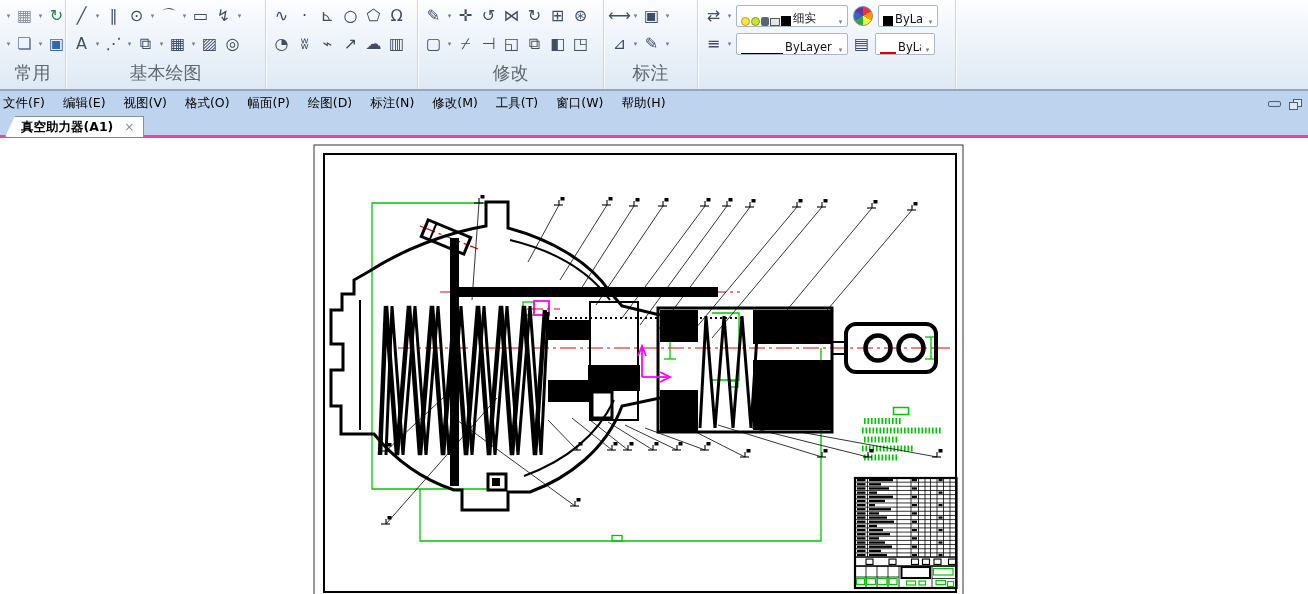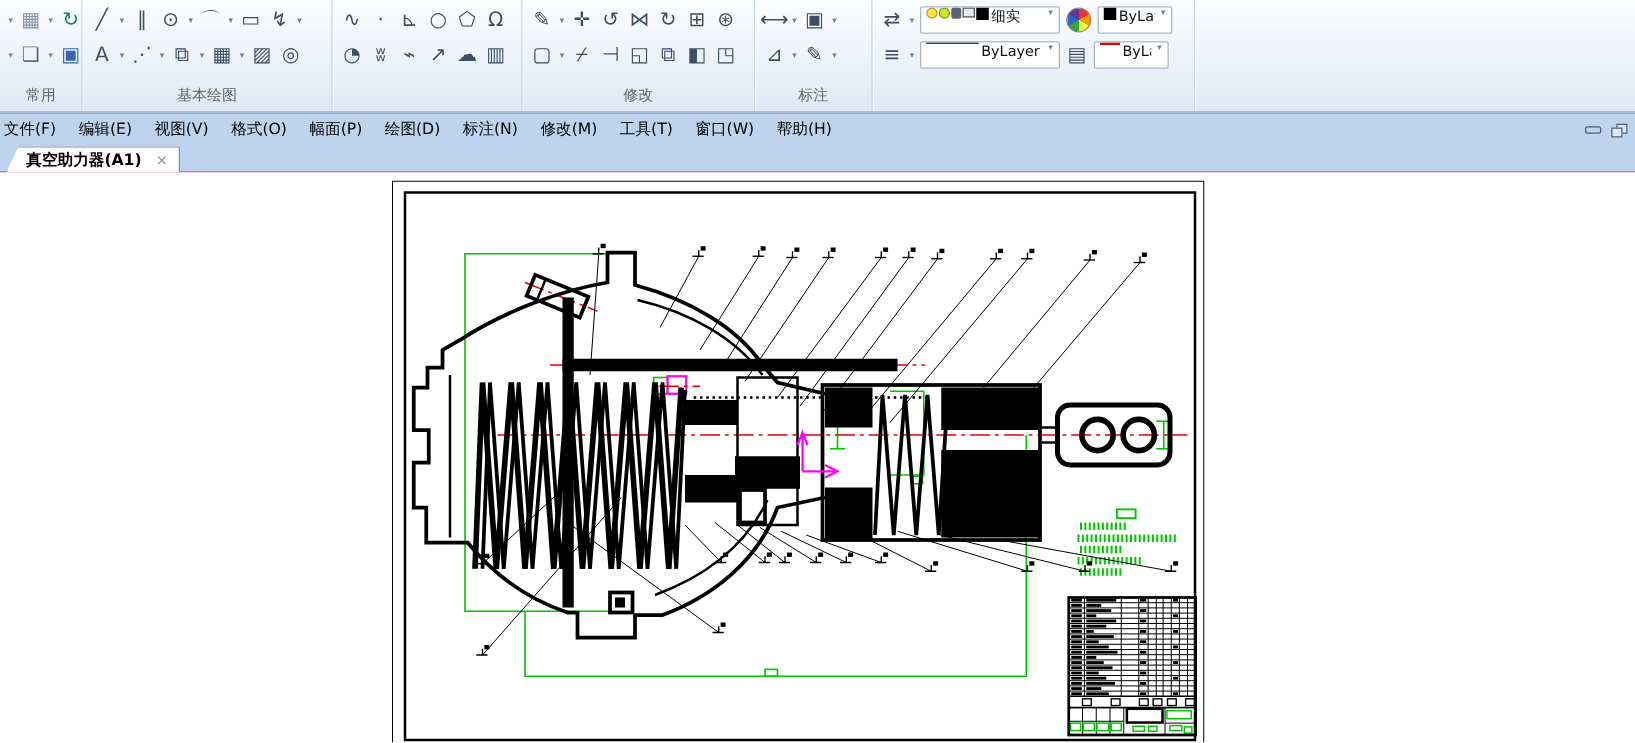--- a/index.html
+++ b/index.html
@@ -19,22 +19,22 @@
   .grp:nth-child(1){width:66px}
   .grp:nth-child(2){width:200px}
   .grp:nth-child(3){width:152px}
   .grp:nth-child(4){width:186px}
   .grp:nth-child(5){width:94px}
   .grp:nth-child(6){width:258px}
   .row{display:flex;align-items:center;height:28px}
   .icon{width:23px;height:24px;line-height:24px;text-align:center;font-size:16px;
         color:var(--ink);cursor:pointer;flex:0 0 auto}
   .caret{width:9px;font-size:7px;color:#71809a;text-align:center;cursor:pointer;flex:0 0 auto}
-  .glabel{margin-top:auto;text-align:center;font-size:12px;color:#5f6670;padding:1px 0 4px;white-space:nowrap}
-  .combo{display:flex;align-items:flex-start;background:#fff;border:1px solid #a9b7c9;border-radius:2px;
+  .glabel{margin-top:auto;text-align:center;font-size:18px;color:#5f6670;padding:1px 0 4px;white-space:nowrap}
+  .combo{display:flex;align-items:flex-end;background:#fff;border:1px solid #a9b7c9;border-radius:2px;
          height:22px;margin:0 2px;padding:0 2px 0 4px;font-size:11.5px;color:#111;cursor:pointer;overflow:hidden}
   .combo .cv{overflow:hidden;white-space:nowrap;margin:0 2px}
   .combo .caret{margin-left:auto}
   .w112{width:112px}.w62{width:60px}.w120{width:112px}
   .chip{display:inline-block;flex:0 0 auto;margin-right:1px}
   .chip-bulb{width:9px;height:9px;border-radius:50%;background:#ffe24a;border:1px solid #b99a1d}
   .chip-sun{width:9px;height:9px;border-radius:50%;background:#cde32a;border:1px solid #7f9a12}
   .chip-lock{width:8px;height:9px;background:#5a6573;border-radius:2px}
   .chip-print{width:10px;height:8px;background:#e8e8e8;border:1px solid #555}
   .sw{width:10px;height:10px;background:#000;display:inline-block;flex:0 0 auto}
@@ -50,21 +50,21 @@
   .menu{display:flex;margin-left:-6px}
   .mi{padding:0 9px;cursor:pointer;white-space:nowrap}
   .winctl{position:absolute;right:6px;top:0;height:26px;display:flex;align-items:center;gap:8px}
   .wmin{width:13px;height:6px;border:1.5px solid #4e5d72;border-radius:2px;cursor:pointer}
   .wrest{position:relative;width:13px;height:11px;cursor:pointer}
   .wrest i{position:absolute;width:9px;height:8px;border:1.5px solid #4e5d72;background:#dfe9f6;display:block}
   .wrest i:first-child{right:0;top:0}
   .wrest i:last-child{left:0;bottom:0}
 
   
-  .tabbar{height:22px;background:var(--bar-blue);display:flex;align-items:flex-end;border-bottom:1px solid #ec4899}
+  .tabbar{height:22px;background:var(--bar-blue);display:flex;align-items:flex-start;border-bottom:3px solid #ec4899}
   .tab{height:21px;margin-left:5px;margin-bottom:-1px;background:#fff;border:1px solid #7f93ad;border-bottom:none;
        display:flex;align-items:center;padding:0 9px 0 15px;font-weight:bold;font-size:12.5px;cursor:pointer;
        clip-path:polygon(10px 0,100% 0,100% 100%,0 100%)}
   .tabx{color:#8a8f96;margin-left:11px;font-weight:normal;font-size:12px;cursor:pointer}
 
   
   .canvas{position:relative;width:1308px;height:456px;background:#fff}
   svg{display:block}
   .s07{stroke:#000;stroke-width:.8;fill:none}
   .s1{stroke:#000;stroke-width:1.1;fill:none}

